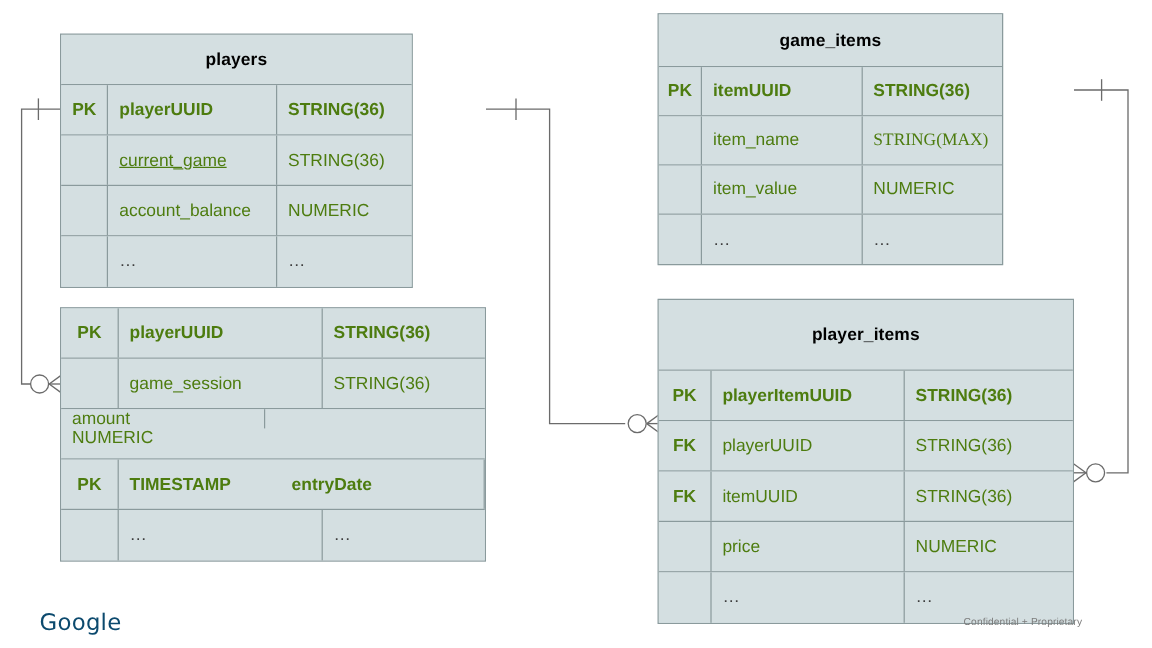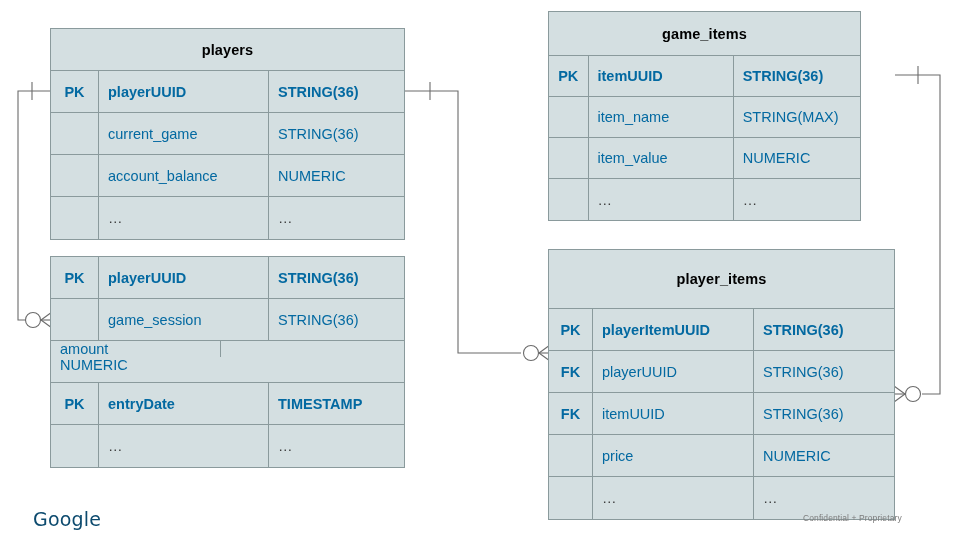--- a/index.html
+++ b/index.html
@@ -57,21 +57,21 @@
     background: #d4dfe1;
   }
   .row.last {
     border-bottom: none;
   }
   .cell {
     box-sizing: border-box;
     display: flex;
     align-items: center;
     font-size: 14.5px;
-    color: #0369a1;
+    color: #4d7c0f;
     overflow: hidden;
     white-space: nowrap;
   }
   .cell.key {
     justify-content: center;
     font-weight: bold;
     border-right: 1px solid #8a9a9c;
   }
   .cell.name {
     padding-left: 9px;
@@ -148,30 +148,30 @@
           <line x1="905" y1="394" x2="894" y2="394"></line>
           <line x1="905" y1="394" x2="894" y2="386"></line>
           <line x1="905" y1="394" x2="894" y2="402"></line>
         </g>
       </g>
 
     </g>
   </svg>
 
   <div id="entities-layer">
-      <div class="entity" style="left: 50px; top: 28px; width: 355px;">
+      <div class="entity" style="left: 50px; top: 28px; width: 294px;">
         <div class="entity-title" style="height: 42px;">players</div>
         <div class="row bold" style="height: 42px;">
           <div class="cell key" style="width: 48px;">PK</div>
           <div class="cell name" style="width: 170px;">playerUUID</div>
           <div class="cell type" style="width: 135px;">STRING(36)</div>
         </div>
         <div class="row" style="height: 42px;">
           <div class="cell key" style="width: 48px;"></div>
-          <div class="cell name" style="width: 170px;">current_game</div>
+          <div class="cell name" style="width: 170px; text-decoration: underline;">current_game</div>
           <div class="cell type" style="width: 135px;">STRING(36)</div>
         </div>
         <div class="row" style="height: 42px;">
           <div class="cell key" style="width: 48px;"></div>
           <div class="cell name" style="width: 170px;">account_balance</div>
           <div class="cell type" style="width: 135px;">NUMERIC</div>
         </div>
         <div class="row last" style="height: 42px;">
           <div class="cell key" style="width: 48px;"></div>
           <div class="cell name ellipsis" style="width: 170px;">…</div>
@@ -189,40 +189,40 @@
           <div class="cell name" style="width: 170px;">game_session</div>
           <div class="cell type" style="width: 135px;">STRING(36)</div>
         </div>
         <div class="row" style="height: 42px; flex-direction: column;">
           <div class="cell key" style="width: 48px;"></div>
           <div class="cell name" style="width: 170px;">amount</div>
           <div class="cell type" style="width: 135px;">NUMERIC</div>
         </div>
         <div class="row bold" style="height: 42px;">
           <div class="cell key" style="width: 48px;">PK</div>
+          <div class="cell type" style="width: 135px;">TIMESTAMP</div>
           <div class="cell name" style="width: 170px;">entryDate</div>
-          <div class="cell type" style="width: 135px;">TIMESTAMP</div>
         </div>
         <div class="row last" style="height: 42px;">
           <div class="cell key" style="width: 48px;"></div>
           <div class="cell name ellipsis" style="width: 170px;">…</div>
           <div class="cell type ellipsis" style="width: 135px;">…</div>
         </div>
       </div>
-      <div class="entity" style="left: 548px; top: 11px; width: 313px;">
+      <div class="entity" style="left: 548px; top: 11px; width: 288px;">
         <div class="entity-title" style="height: 44px;">game_items</div>
         <div class="row bold" style="height: 41px;">
           <div class="cell key" style="width: 44px;">PK</div>
           <div class="cell name" style="width: 161px;">itemUUID</div>
           <div class="cell type" style="width: 140px;">STRING(36)</div>
         </div>
         <div class="row" style="height: 41px;">
           <div class="cell key" style="width: 44px;"></div>
           <div class="cell name" style="width: 161px;">item_name</div>
-          <div class="cell type" style="width: 140px;">STRING(MAX)</div>
+          <div class="cell type" style="width: 140px; font-family: Liberation Serif, serif;">STRING(MAX)</div>
         </div>
         <div class="row" style="height: 41px;">
           <div class="cell key" style="width: 44px;"></div>
           <div class="cell name" style="width: 161px;">item_value</div>
           <div class="cell type" style="width: 140px;">NUMERIC</div>
         </div>
         <div class="row last" style="height: 41px;">
           <div class="cell key" style="width: 44px;"></div>
           <div class="cell name ellipsis" style="width: 161px;">…</div>
           <div class="cell type ellipsis" style="width: 140px;">…</div>

